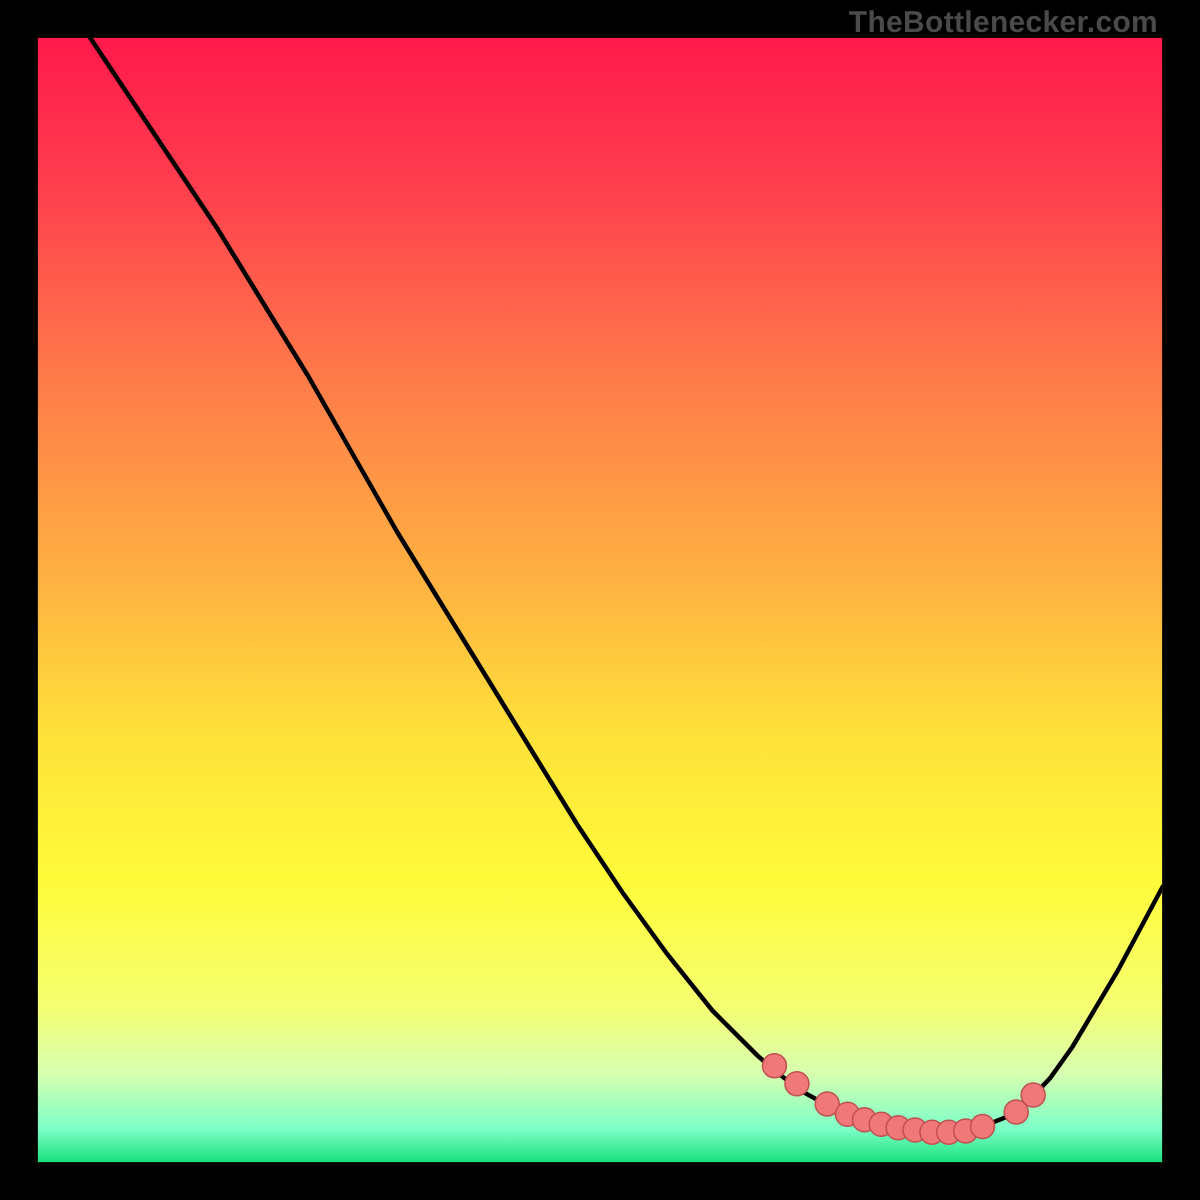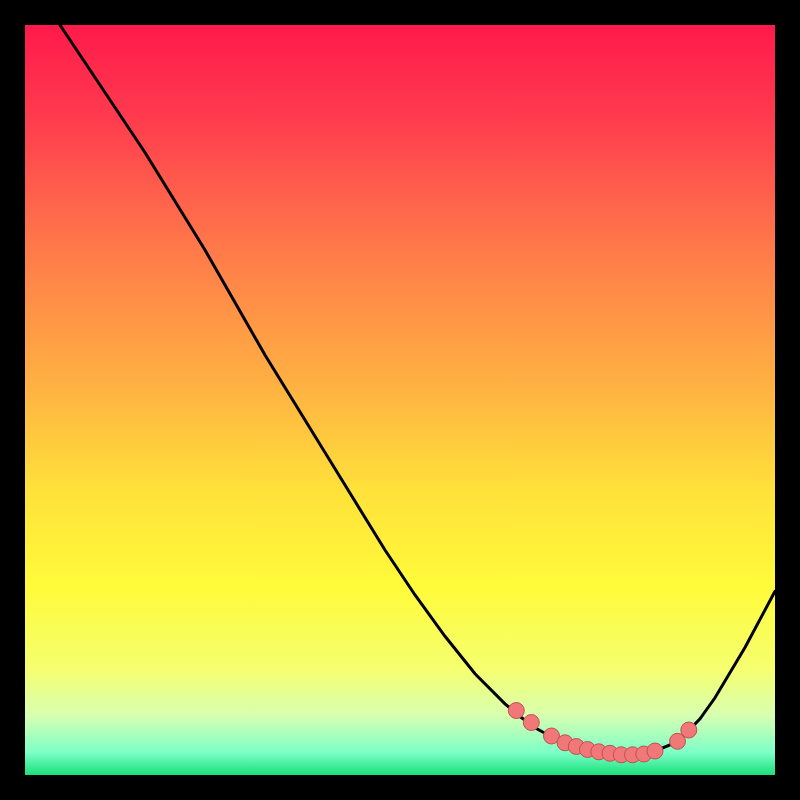--- a/index.html
+++ b/index.html
@@ -70,13 +70,14 @@
           <circle cx="585.0" cy="728.3" r="8" fill="#f07878" stroke="#c05050" stroke-width="1"></circle>
           <circle cx="596.3" cy="729.8" r="8" fill="#f07878" stroke="#c05050" stroke-width="1"></circle>
           <circle cx="607.5" cy="729.8" r="8" fill="#f07878" stroke="#c05050" stroke-width="1"></circle>
           <circle cx="618.8" cy="729.0" r="8" fill="#f07878" stroke="#c05050" stroke-width="1"></circle>
           <circle cx="630.0" cy="726.0" r="8" fill="#f07878" stroke="#c05050" stroke-width="1"></circle>
           <circle cx="652.5" cy="716.3" r="8" fill="#f07878" stroke="#c05050" stroke-width="1"></circle>
           <circle cx="663.8" cy="705.0" r="8" fill="#f07878" stroke="#c05050" stroke-width="1"></circle>
         </g>
     </svg>
   </div>
+  <div class="attribution">TheBottlenecker.com</div>
 </div>
 
 </body></html>

